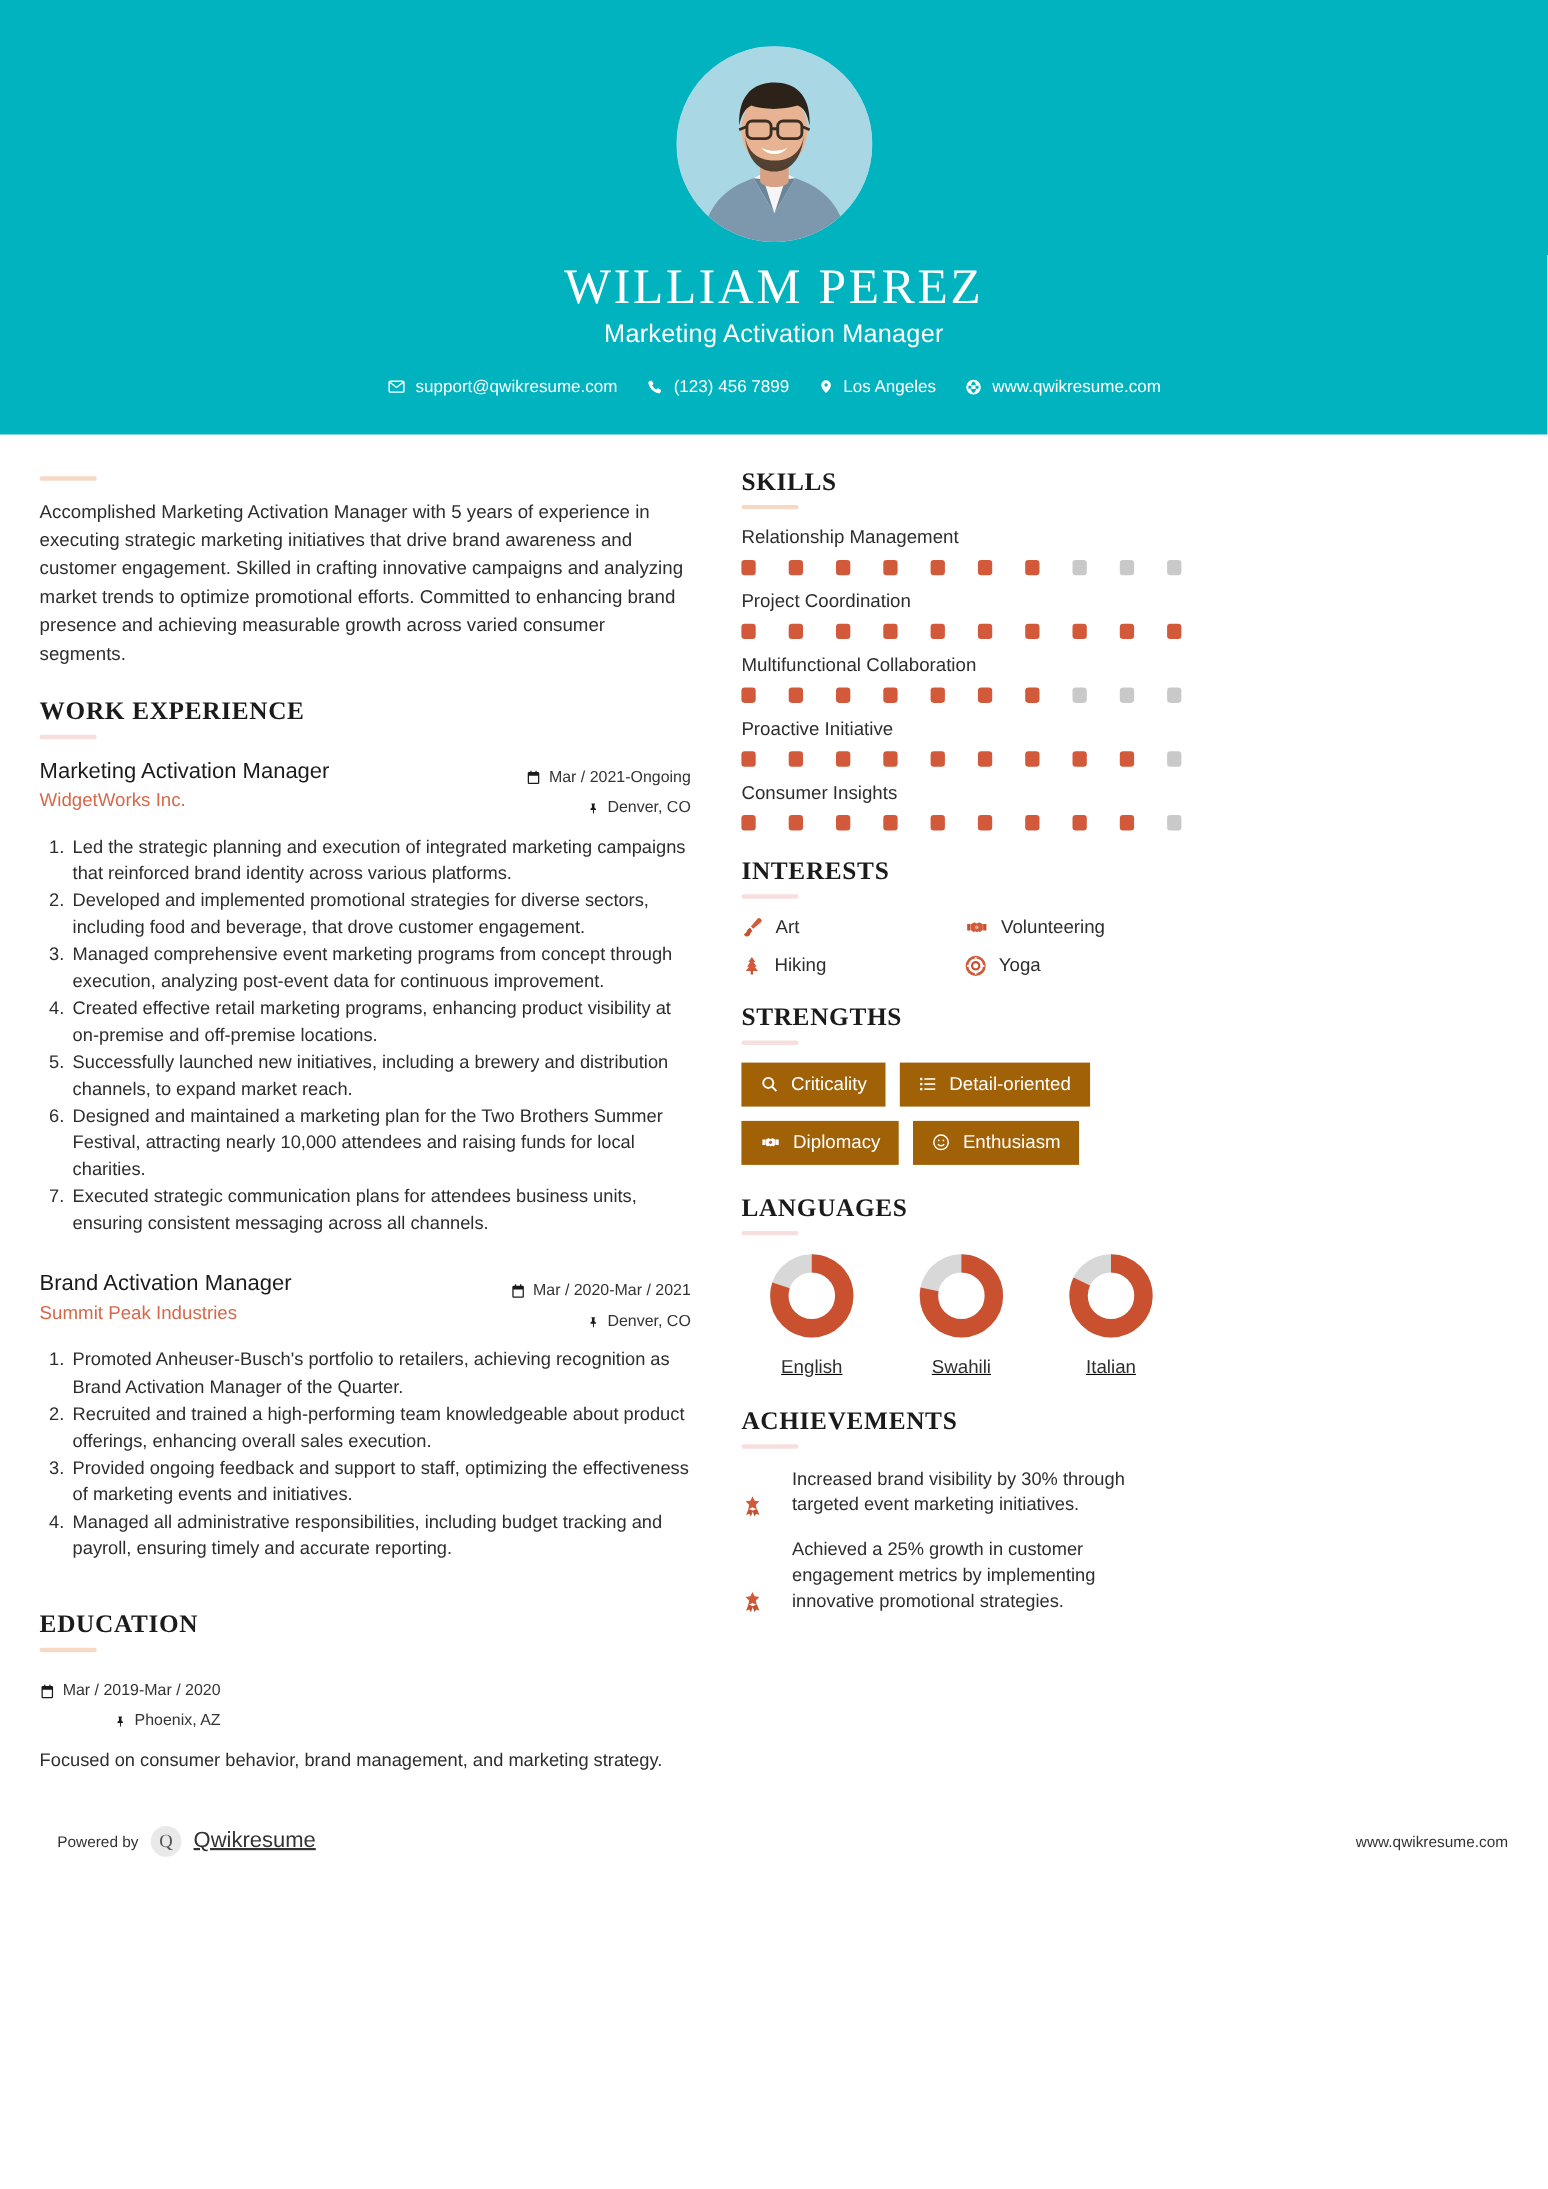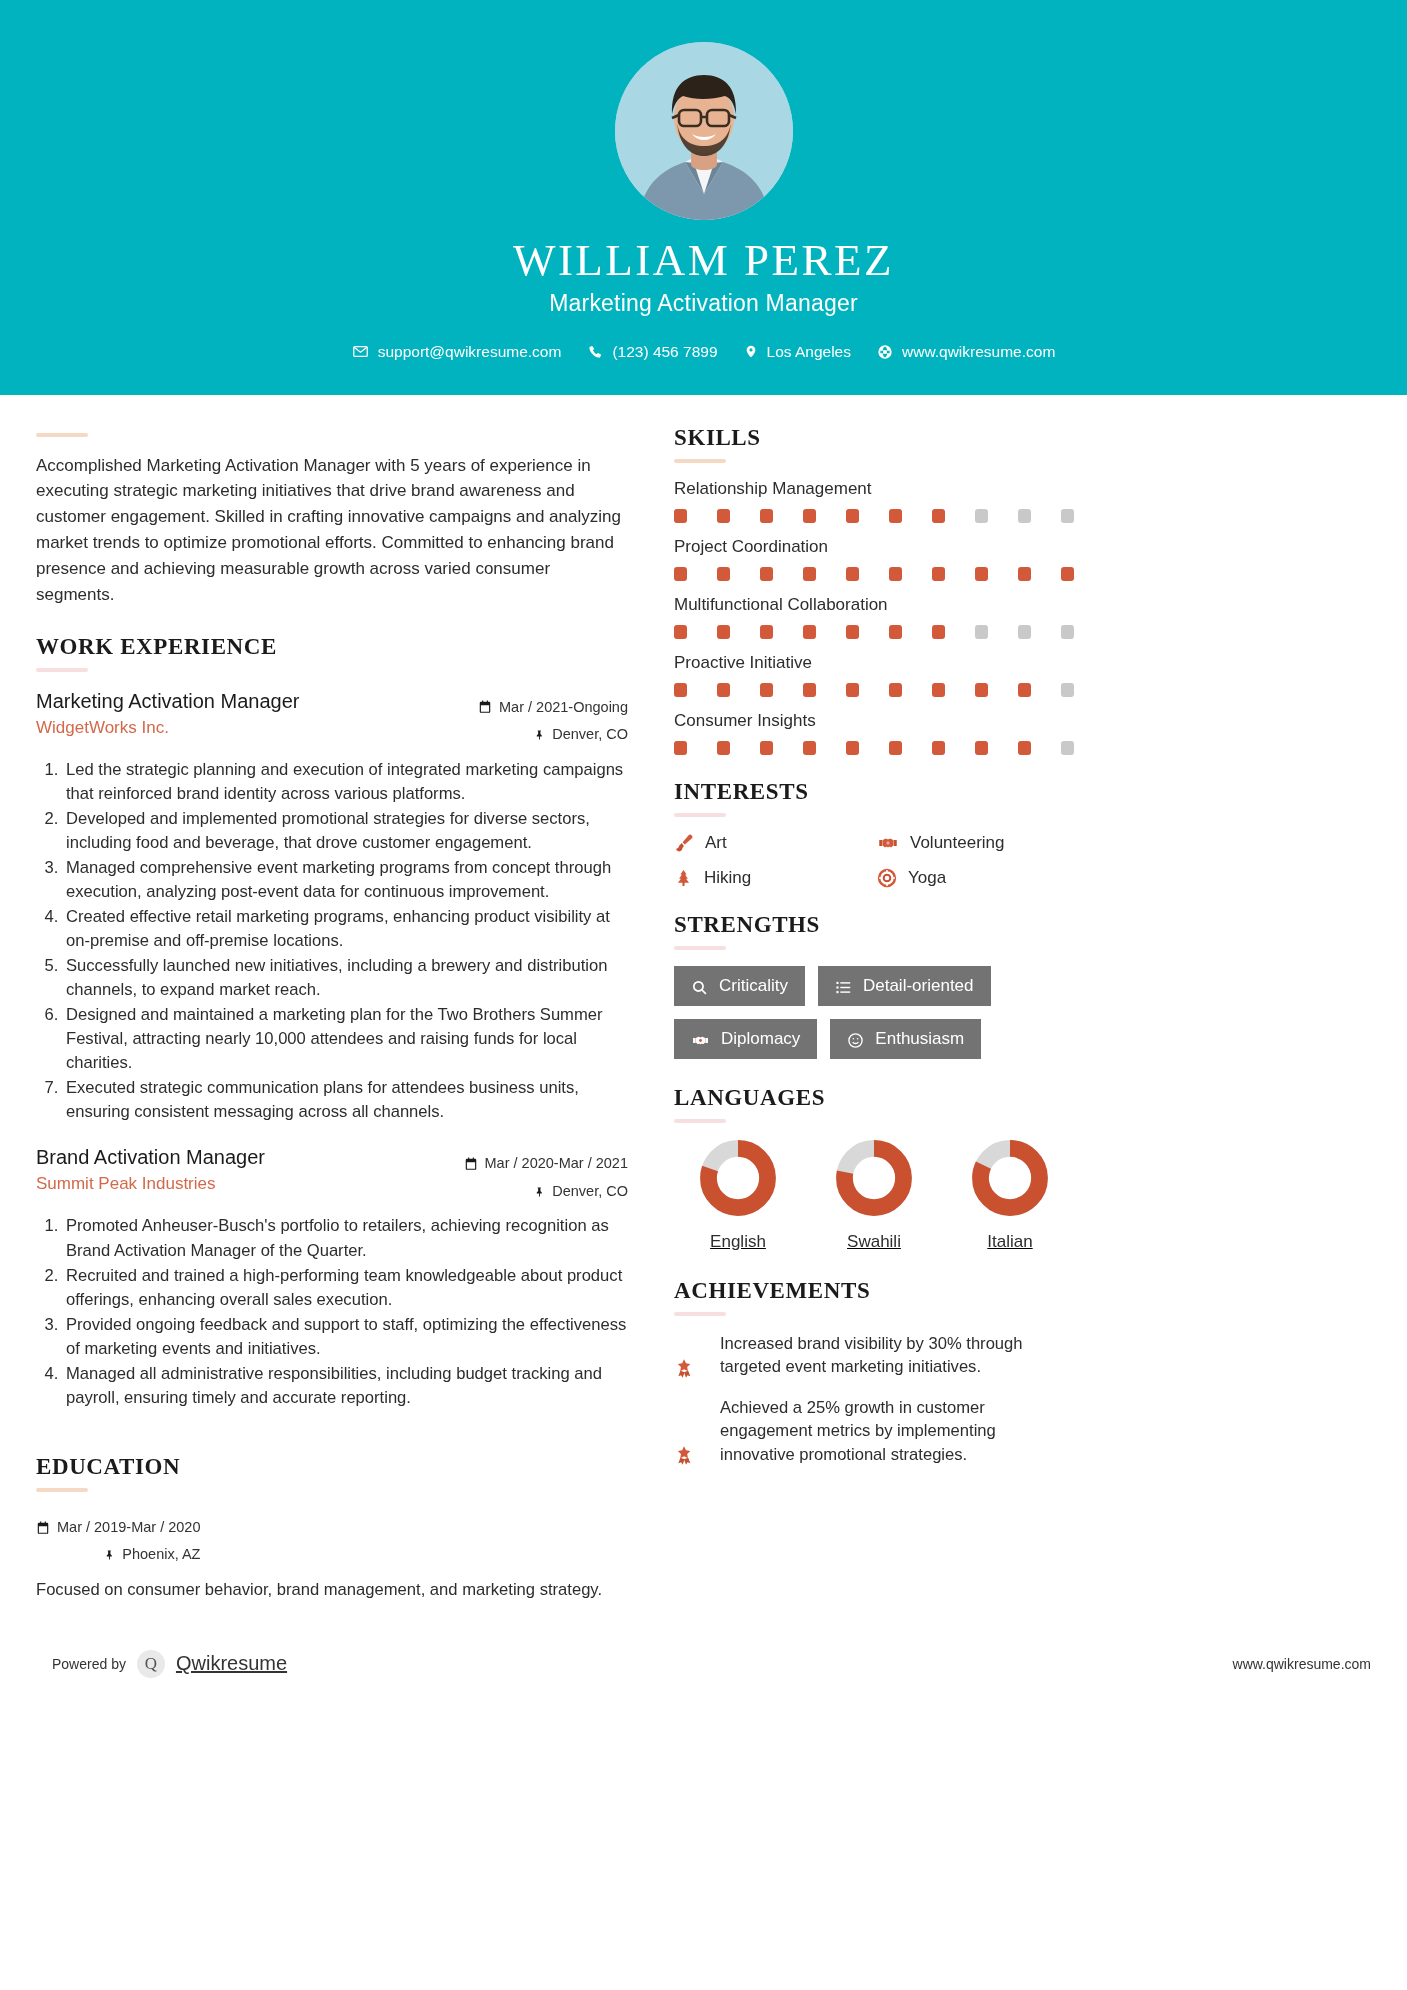--- a/index.html
+++ b/index.html
@@ -183,26 +183,26 @@
   }
   .interest-item svg { display: block; flex: none; }
 
   .strength-grid {
     display: flex;
     flex-wrap: wrap;
     gap: 13px;
     margin-top: 4px;
   }
   .strength-tag {
-    background: #737373;
+    background: #a16207;
     color: #ffffff;
     font-size: 17px;
     padding: 10px 17px;
     display: flex;
-    align-items: flex-end;
+    align-items: center;
     gap: 11px;
     white-space: nowrap;
   }
   .strength-tag svg { display: block; flex: none; }
 
   .lang-grid {
     display: flex;
     justify-content: space-between;
     margin-top: 16px;
     text-decoration: underline;
@@ -369,21 +369,21 @@
             <li>Led the strategic planning and execution of integrated marketing campaigns that reinforced brand identity across various platforms.</li>
             <li>Developed and implemented promotional strategies for diverse sectors, including food and beverage, that drove customer engagement.</li>
             <li>Managed comprehensive event marketing programs from concept through execution, analyzing post-event data for continuous improvement.</li>
             <li>Created effective retail marketing programs, enhancing product visibility at on-premise and off-premise locations.</li>
             <li>Successfully launched new initiatives, including a brewery and distribution channels, to expand market reach.</li>
             <li>Designed and maintained a marketing plan for the Two Brothers Summer Festival, attracting nearly 10,000 attendees and raising funds for local charities.</li>
             <li>Executed strategic communication plans for attendees business units, ensuring consistent messaging across all channels.</li>
           </ol>
         </div>
 
-        <div style="margin-top:20px;">
+        <div style="margin-top:30px;">
           <div class="entry-head">
             <div class="entry-left">
               <div class="entry-role">Brand Activation Manager</div>
               <div class="entry-org">Summit Peak Industries</div>
             </div>
             <div class="entry-meta">
               <div class="meta-line">
                 <svg width="14" height="14" viewBox="0 0 24 24" fill="#1b1b1b">
                   <path d="M7 1v2H5a2 2 0 00-2 2v15a2 2 0 002 2h14a2 2 0 002-2V5a2 2 0 00-2-2h-2V1h-2v2H9V1zm12 8v11H5V9z"></path>
                   <path d="M7 11h3v3H7zm4.5 0h3v3h-3zM16 11h2.5v3H16zM7 15.5h3v3H7zm4.5 0h3v3h-3z" fill="#ffffff"></path>

